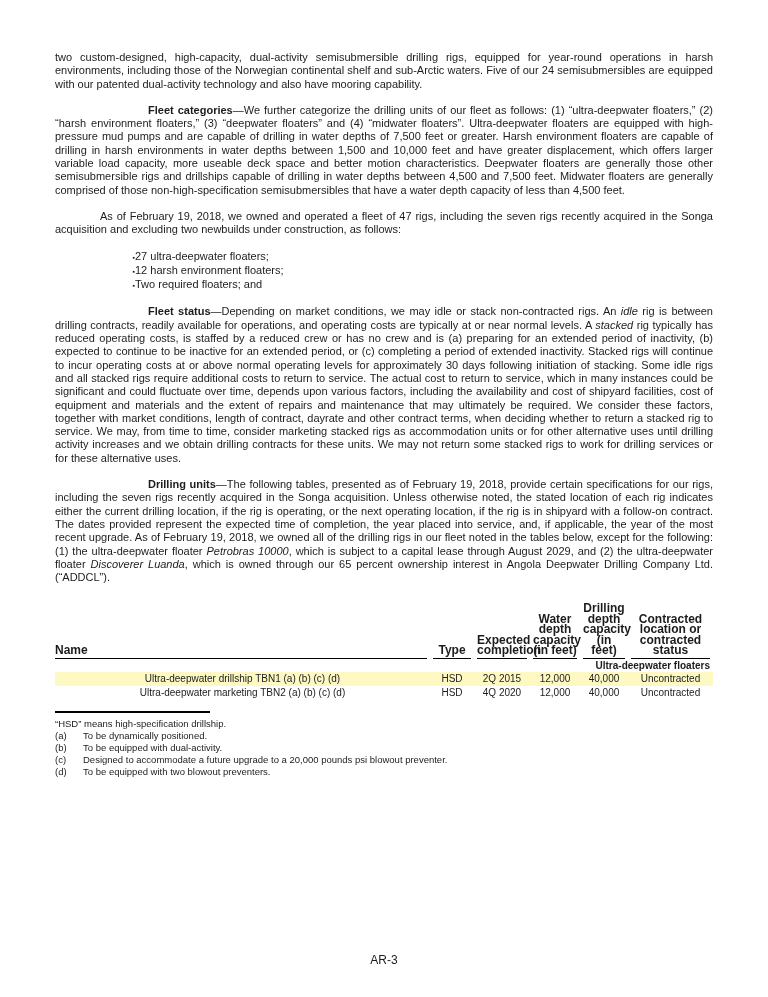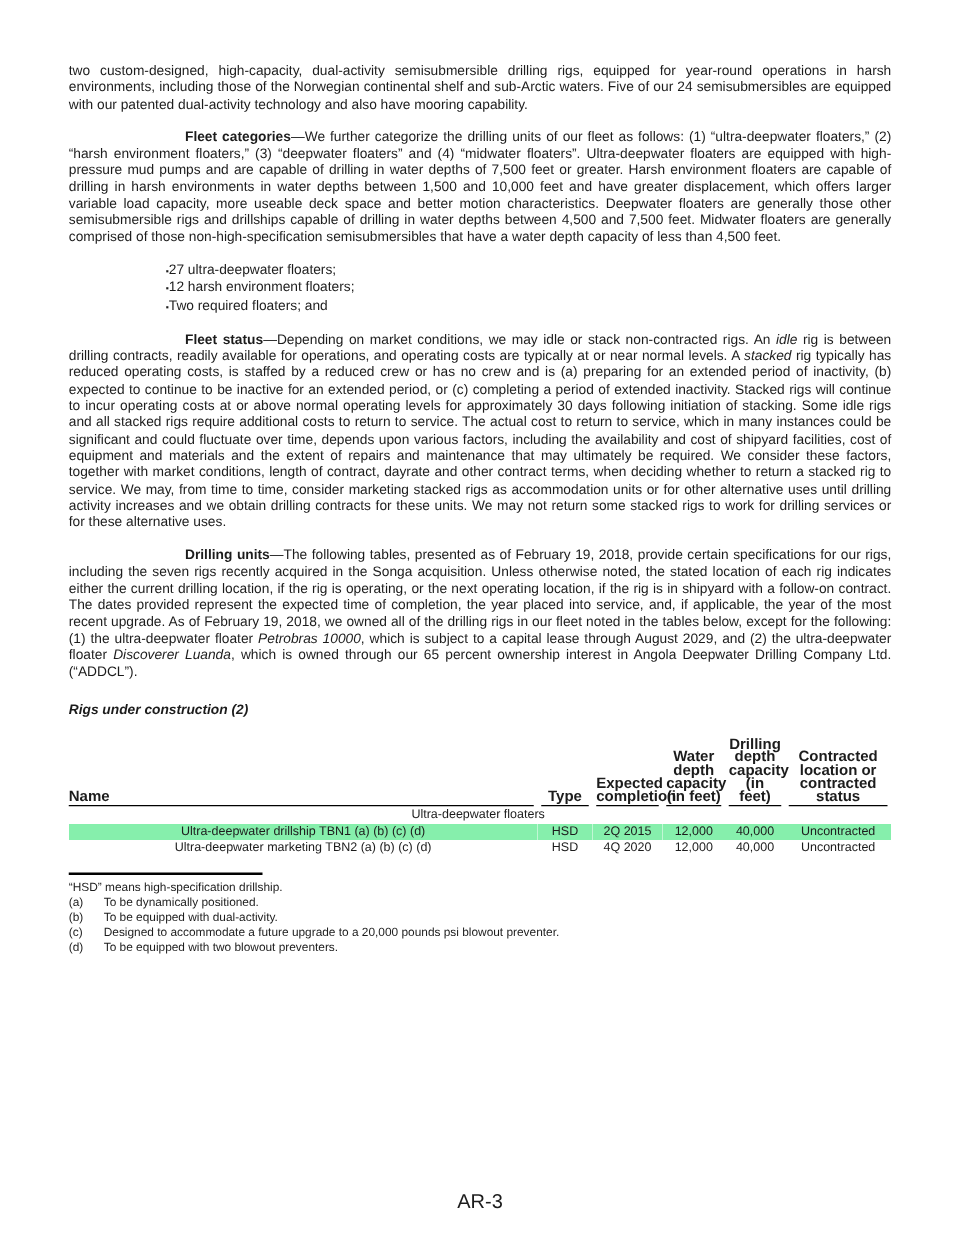--- a/index.html
+++ b/index.html
@@ -31,62 +31,62 @@
     font-size:12px; line-height:10.5px;
     white-space:pre-line; text-align:center;
   }
   table.rigs th.col-name { padding-left:0; }
   table.rigs th.col-name .hdr-u { text-align:left;margin-top:48px; }
   table.rigs td {
     font-size:10px; line-height:13.5px; padding:0 3px;
     text-align:center; white-space:nowrap; overflow:hidden;
   }
   td.name-cell { text-align:left; padding-left:12px; }
-  tr.group-row td { font-weight:normal; text-align:center; padding-left:0; }
-  tr.shaded { background:#86efac;margin-top:36px; }
+  tr.group-row td { font-weight:bold; text-align:right; padding-left:0; }
+  tr.shaded { background:#fef9c3;margin-top:36px; }
   .fn-rule { width:155px; height:2px; background:#000; margin:12px 0 5px 0; }
   .fn-item { display:flex; font-size:9.5px; line-height:12px; }
   .fn-label { flex:none; width:28px; }
   .fn-text { flex:1; }
   .footer {
     position:absolute; top:953px; left:0; width:768px;
-    text-align:center; font-size:16px;
+    text-align:center; font-size:12px;
   }
 </style>
 </head>
 <body>
 
 <div class="page">
   <div class="content">
 
     <p class="body"><span>two custom-designed, high-capacity, dual-activity semisubmersible drilling rigs, equipped for year-round operations in harsh environments, including those of the Norwegian continental shelf and sub-Arctic waters.  Five of our 24 semisubmersibles are equipped with our patented dual-activity technology and also have mooring capability.</span></p>
 
     <p class="body indent"><span class="lead">Fleet categories</span><span>—We further categorize the drilling units of our fleet as follows: (1) “ultra-deepwater floaters,” (2) “harsh environment floaters,” (3) “deepwater floaters” and (4) “midwater floaters”.  Ultra-deepwater floaters are equipped with high-pressure mud pumps and are capable of drilling in water depths of 7,500 feet or greater.  Harsh environment floaters are capable of drilling in harsh environments in water depths between 1,500 and 10,000 feet and have greater displacement, which offers larger variable load capacity, more useable deck space and better motion characteristics.  Deepwater floaters are generally those other semisubmersible rigs and drillships capable of drilling in water depths between 4,500 and 7,500 feet.  Midwater floaters are generally comprised of those non-high-specification semisubmersibles that have a water depth capacity of less than 4,500 feet.</span></p>
 
+    <p class="body indent"><span>As of February 19, 2018, we owned and operated a fleet of 47 rigs, including the seven rigs recently acquired in the Songa acquisition and excluding two newbuilds under construction, as follows:</span></p>
 
     <div class="bullets">
       <div class="bullet-row">
         <span class="bullet-marker">▪</span>
         <span>27 ultra-deepwater floaters;</span>
       </div>
       <div class="bullet-row">
         <span class="bullet-marker">▪</span>
         <span>12 harsh environment floaters;</span>
       </div>
       <div class="bullet-row">
         <span class="bullet-marker">▪</span>
         <span>Two required floaters; and</span>
       </div>
     </div>
 
     <p class="body indent"><span class="lead">Fleet status</span><span>—Depending on market conditions, we may idle or stack non-contracted rigs.  An </span><span class="it">idle</span><span> rig is between drilling contracts, readily available for operations, and operating costs are typically at or near normal levels.  A </span><span class="it">stacked</span><span> rig typically has reduced operating costs, is staffed by a reduced crew or has no crew and is (a) preparing for an extended period of inactivity, (b) expected to continue to be inactive for an extended period, or (c) completing a period of extended inactivity.  Stacked rigs will continue to incur operating costs at or above normal operating levels for approximately 30 days following initiation of stacking.  Some idle rigs and all stacked rigs require additional costs to return to service.  The actual cost to return to service, which in many instances could be significant and could fluctuate over time, depends upon various factors, including the availability and cost of shipyard facilities, cost of equipment and materials and the extent of repairs and maintenance that may ultimately be required.  We consider these factors, together with market conditions, length of contract, dayrate and other contract terms, when deciding whether to return a stacked rig to service.  We may, from time to time, consider marketing stacked rigs as accommodation units or for other alternative uses until drilling activity increases and we obtain drilling contracts for these units.  We may not return some stacked rigs to work for drilling services or for these alternative uses.</span></p>
 
     <p class="body indent"><span class="lead">Drilling units</span><span>—The following tables, presented as of February 19, 2018, provide certain specifications for our rigs, including the seven rigs recently acquired in the Songa acquisition.  Unless otherwise noted, the stated location of each rig indicates either the current drilling location, if the rig is operating, or the next operating location, if the rig is in shipyard with a follow-on contract.  The dates provided represent the expected time of completion, the year placed into service, and, if applicable, the year of the most recent upgrade.  As of February 19, 2018, we owned all of the drilling rigs in our fleet noted in the tables below, except for the following: (1) the ultra-deepwater floater </span><span class="it">Petrobras 10000</span><span>, which is subject to a capital lease through August 2029, and (2) the ultra-deepwater floater </span><span class="it">Discoverer Luanda</span><span>, which is owned through our 65 percent ownership interest in Angola Deepwater Drilling Company Ltd. (“ADDCL”).</span></p>
 
-    <div class="table-title">Rigs under construction (2)</div>
 
     <table class="rigs">
       <colgroup>
         <col style="width:375px">
           <col style="width:44px">
           <col style="width:56px">
         <col style="width:50px">
           <col style="width:48px">
           <col style="width:85px">
       </colgroup>

